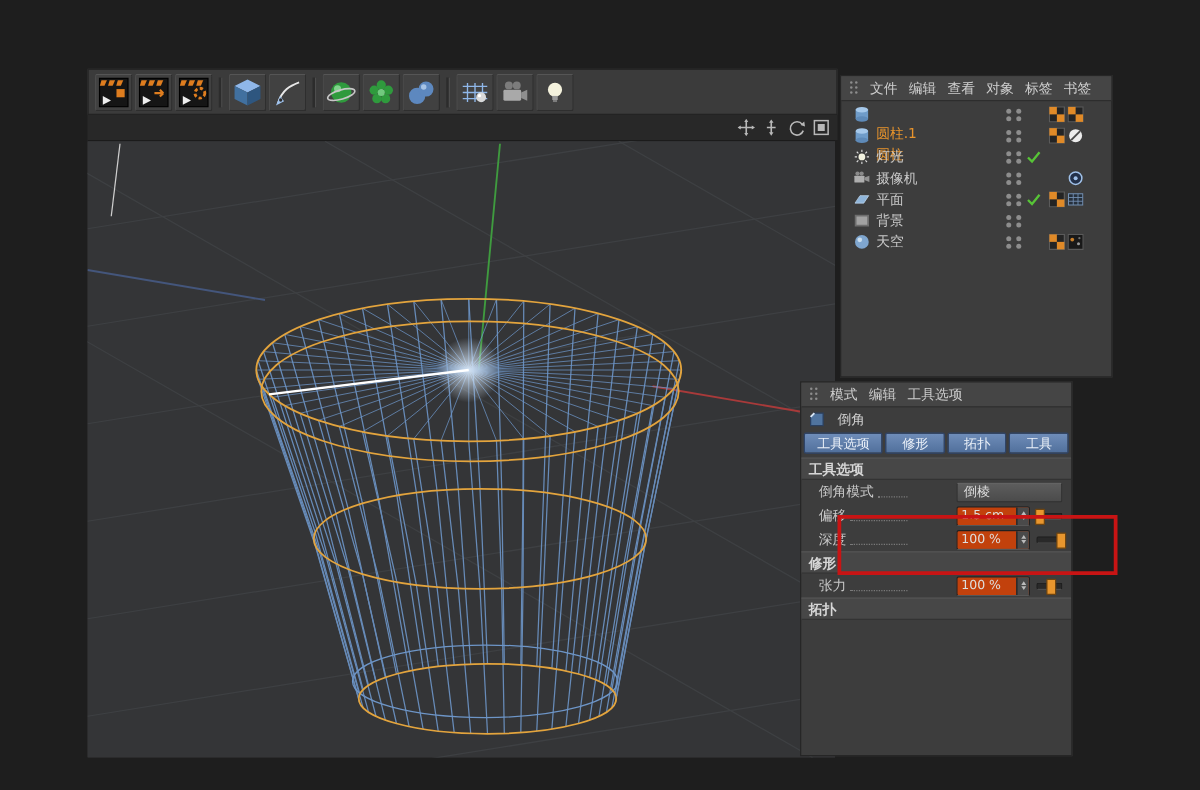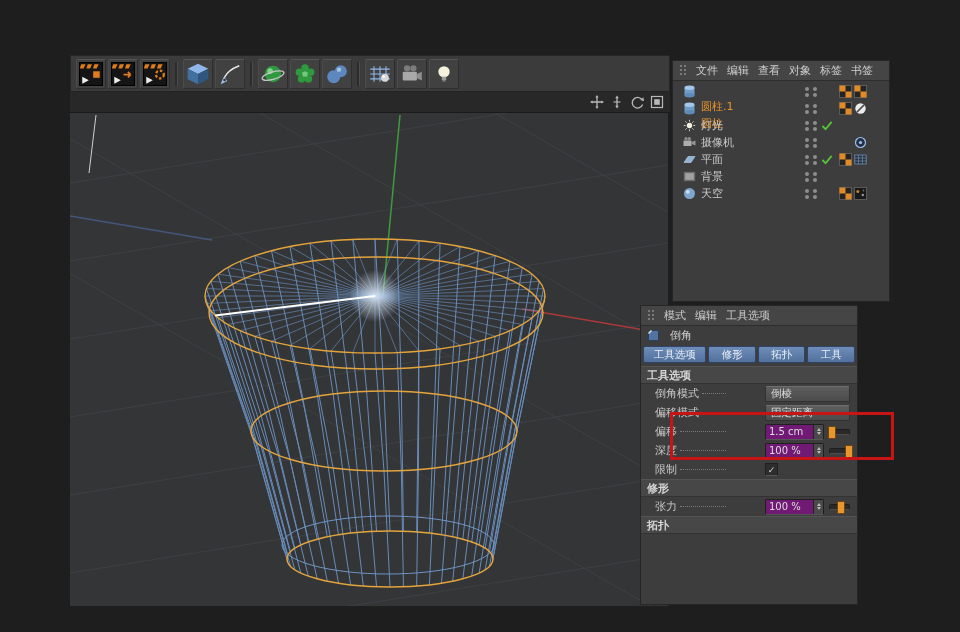--- a/index.html
+++ b/index.html
@@ -49,28 +49,28 @@
 
   
   .am-title{height:19px;display:flex;align-items:center;gap:5px;padding:0 6px;font-size:11px;color:#d2d2d2;}
   .tabs{display:flex;gap:2px;padding:1px 2px 3px;}
   .tab{flex:1;height:15px;font-size:10.5px;color:#eaf0f8;background:linear-gradient(#6f8db9,#51709c);
     border:1px solid #2f4468;border-radius:2px;display:flex;align-items:center;justify-content:center;white-space:nowrap;overflow:hidden;}
   .tab:first-child{flex:1.35;}
   .sech{height:16px;background:#474747;border-top:1px solid #545454;border-bottom:1px solid #333;
     display:flex;align-items:center;padding-left:6px;font-size:11px;font-weight:bold;color:#d6d6d6;}
   .arow{display:flex;align-items:center;height:19px;padding:0 7px 0 14px;}
-  .albl{width:74px;display:flex;align-items:flex-start;flex-shrink:0;}
+  .albl{width:74px;display:flex;align-items:center;flex-shrink:0;}
   .albl-text{font-size:11px;color:#c9c9c9;white-space:nowrap;}
   .leader{flex:1;border-bottom:1px dotted #7a7a7a;height:7px;margin:0 3px;min-width:4px;}
   .actl{flex:1;display:flex;align-items:center;gap:5px;min-width:0;margin-left:36px;}
   .dropdown{flex:1;height:14px;background:linear-gradient(#5d5d5d,#4b4b4b);border:1px solid #323232;
     border-top-color:#6e6e6e;border-radius:2px;display:flex;align-items:center;padding:0 5px;
     font-size:10.5px;color:#dedede;white-space:nowrap;overflow:hidden;}
-  .numbox{width:57px;height:14px;background:#701a75;border:1px solid #202020;border-bottom-color:#565656;
+  .numbox{width:57px;height:14px;background:#c2410c;border:1px solid #202020;border-bottom-color:#565656;
     border-radius:2px;display:flex;align-items:stretch;flex-shrink:0;}
   .nval{flex:1;font-size:10px;color:#dedede;display:flex;align-items:center;padding-left:3px;white-space:nowrap;overflow:hidden;}
   .spin{width:9px;background:#4a4a4a;display:flex;flex-direction:column;align-items:center;justify-content:center;
     gap:1px;border-left:1px solid #222;}
   .tup{width:0;height:0;border-left:2.5px solid transparent;border-right:2.5px solid transparent;border-bottom:3px solid #bbb;}
   .tdn{width:0;height:0;border-left:2.5px solid transparent;border-right:2.5px solid transparent;border-top:3px solid #bbb;}
   .slider{position:relative;flex:1;height:4px;background:#292929;border:1px solid #1e1e1e;border-bottom-color:#4d4d4d;border-radius:2px;}
   .handle{position:absolute;top:-4px;width:6px;height:11px;background:#e8962e;border:1px solid #6e4410;border-radius:1px;}
   .cbx{width:11px;height:11px;background:#2d2d2d;border:1px solid #202020;border-bottom-color:#565656;
     color:#d6d6d6;font-size:9px;display:flex;align-items:center;justify-content:center;}
@@ -621,29 +621,20 @@
           <div class="albl">
             <span class="albl-text">倒角模式</span>
             <div class="leader"></div>
           </div>
           <div class="actl">
             <div class="dropdown">倒棱</div>
           </div>
         </div>
         <div class="arow">
           <div class="albl">
-            <span class="albl-text">偏移模式</span>
-            <div class="leader"></div>
-          </div>
-          <div class="actl">
-            <div class="dropdown">固定距离</div>
-          </div>
-        </div>
-        <div class="arow">
-          <div class="albl">
             <span class="albl-text">偏移</span>
             <div class="leader"></div>
           </div>
           <div class="actl">
             <div class="numbox">
               <span class="nval">1.5 cm</span>
               <div class="spin">
                 <div class="tup"></div>
                 <div class="tdn"></div>
               </div>
@@ -664,29 +655,20 @@
               <div class="spin">
                 <div class="tup"></div>
                 <div class="tdn"></div>
               </div>
             </div>
             <div class="slider">
               <div class="handle" style="left: calc(97% - 3px);"></div>
             </div>
           </div>
         </div>
-        <div class="arow">
-          <div class="albl">
-            <span class="albl-text">限制</span>
-            <div class="leader"></div>
-          </div>
-          <div class="actl">
-            <div class="cbx">✓</div>
-          </div>
-        </div>
         <div class="sech">修形</div>
         <div class="arow">
           <div class="albl">
             <span class="albl-text">张力</span>
             <div class="leader"></div>
           </div>
           <div class="actl">
             <div class="numbox">
               <span class="nval">100 %</span>
               <div class="spin">

